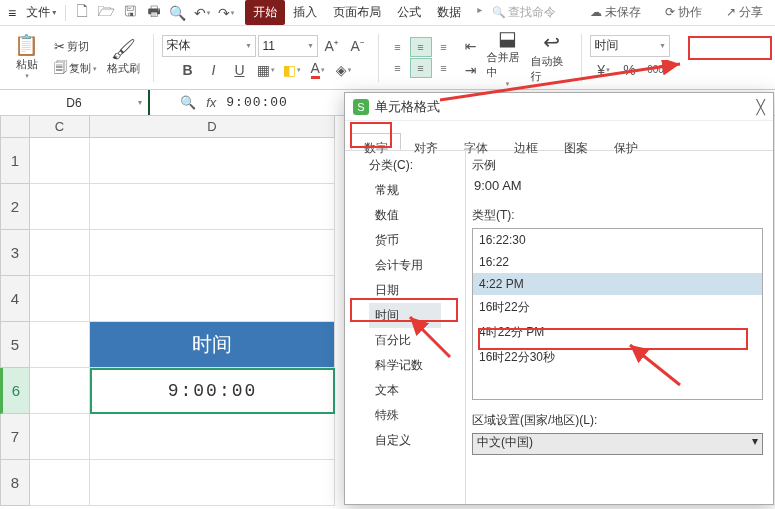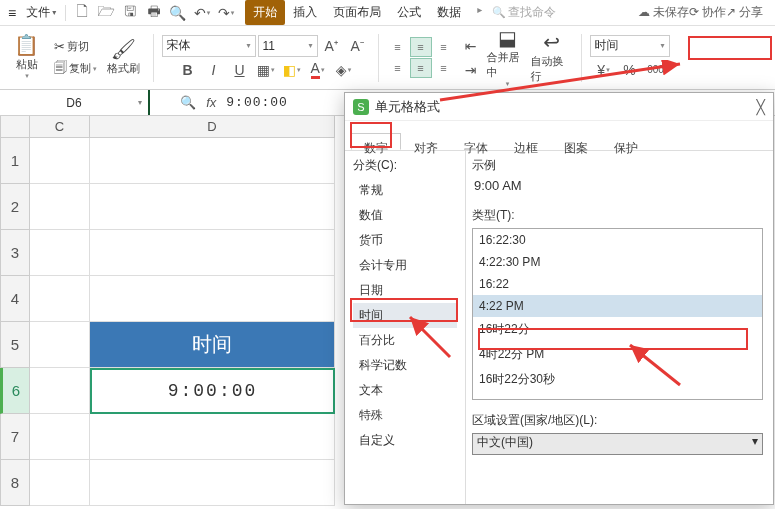--- a/index.html
+++ b/index.html
@@ -8,22 +8,22 @@
 
 .menubar { height: 26px; background: #fff; border-bottom: 1px solid #e0e0e0; display: flex; align-items: center; padding: 0 4px; gap: 2px; }
 .menubar .ham { font-size: 14px; padding: 0 4px; }
 .menubar .file { padding: 0 4px; display: flex; align-items: center; }
 .menubar .file::after { content: "▾"; font-size: 8px; margin-left: 2px; color: #666; }
 .menubar .icon-btn { width: 22px; height: 22px; display: flex; align-items: center; justify-content: center; color: #555; font-size: 14px; }
 .menubar .drop::after { content: "▾"; font-size: 7px; margin-left: 1px; color: #888; }
 .menubar .sep { width: 1px; height: 16px; background: #ddd; margin: 0 3px; }
 .menubar .tabgroup { display: flex; margin-left: 6px; }
 .menubar .tab { padding: 4px 8px; font-size: 12px; }
-.menubar .tab.active { background: #a16207; color: #fff; border-radius: 2px; }
-.menubar .right { margin-left: auto; display: flex; align-items: center; gap: 0; padding-right: 8px; color: #666; text-align: right; }
+.menubar .tab.active { background: #7f1d1d; color: #fff; border-radius: 2px; }
+.menubar .right { margin-left: auto; display: flex; align-items: center; gap: 24px; padding-right: 8px; color: #666; text-align: right; }
 .menubar .cloud::before { content: "☁"; margin-right: 3px; }
 .menubar .coop::before { content: "⟳"; margin-right: 3px; }
 .menubar .share::before { content: "↗"; margin-right: 3px; }
 .search-hint { color: #aaa; font-size: 12px; display: flex; align-items: center; }
 .search-hint::before { content: "🔍"; font-size: 11px; margin-right: 2px; opacity: .5; }
 
 
 .ribbon { height: 64px; border-bottom: 1px solid #d0d0d0; display: flex; align-items: center; padding: 0 6px; gap: 4px; position: relative; }
 .ribbon .group { display: flex; align-items: center; gap: 2px; }
 .ribbon .vsep { width: 1px; height: 48px; background: #e0e0e0; margin: 0 4px; }
@@ -74,21 +74,21 @@
 
 
 .dialog { position: absolute; top: 92px; left: 344px; width: 430px; height: 413px; background: #fff; border: 1px solid #aaa; box-shadow: 0 4px 18px rgba(0,0,0,.25); }
 .dialog .titlebar { height: 28px; display: flex; align-items: center; padding: 0 8px; font-size: 13px; border-bottom: 1px solid #eee; }
 .dialog .titlebar .icon { width: 16px; height: 16px; background: #4caf50; border-radius: 3px; color: #fff; font-size: 11px; display: flex; align-items: center; justify-content: center; margin-right: 6px; }
 .dialog .titlebar .close { margin-left: auto; font-size: 14px; color: #666; }
 .dialog .tabs { display: flex; height: 30px; border-bottom: 1px solid #ddd; padding-left: 6px; gap: 0; }
 .dialog .tabs .dtab { padding: 6px 12px; font-size: 12px; color: #444; border: 1px solid transparent; margin-top: 12px; }
 .dialog .tabs .dtab.active { border: 1px solid #ccc; border-bottom: 1px solid #fff; background: #fff; }
 .dialog .body { display: flex; height: calc(100% - 58px); }
-.dialog .catcol { width: 120px; padding: 6px 8px; }
+.dialog .catcol { width: 120px; padding: 6px 24px; }
 .dialog .catcol .lbl { font-size: 12px; margin-bottom: 4px; }
 .dialog .catlist { border: none; }
 .dialog .catlist .item { padding: 4px 6px; font-size: 12px; }
 .dialog .catlist .item.sel { background: #e4e9ee; }
 .dialog .right { flex: 1; padding: 6px 10px 6px 6px; border-left: 1px solid #ddd; }
 .dialog .right .seclbl { font-size: 12px; margin-bottom: 4px; }
 .dialog .right .sample { font-size: 13px; margin: 4px 0 14px 2px; }
 .dialog .typebox { border: 1px solid #aaa; height: 172px; overflow-y: scroll; font-size: 12px; }
 .dialog .typebox .opt { padding: 4px 6px; }
 .dialog .typebox .opt.sel { background: #cfe0ed; }
@@ -296,21 +296,20 @@
         <div class="item">特殊</div>
         <div class="item">自定义</div>
       </div>
     </div>
     <div class="right">
       <div class="seclbl">示例</div>
       <div class="sample">9:00 AM</div>
       <div class="seclbl">类型(T):</div>
       <div class="typebox">
         <div class="opt">16:22:30</div>
-        <div class="opt">4:22:30 PM</div>
         <div class="opt">16:22</div>
         <div class="opt sel">4:22 PM</div>
         <div class="opt">16时22分</div>
         <div class="opt">4时22分 PM</div>
         <div class="opt">16时22分30秒</div>
       </div>
       <div class="locale">
         <div class="seclbl">区域设置(国家/地区)(L):</div>
         <div class="locale-sel"><span>中文(中国)</span><span style="float:right;">▾</span></div>
       </div>

